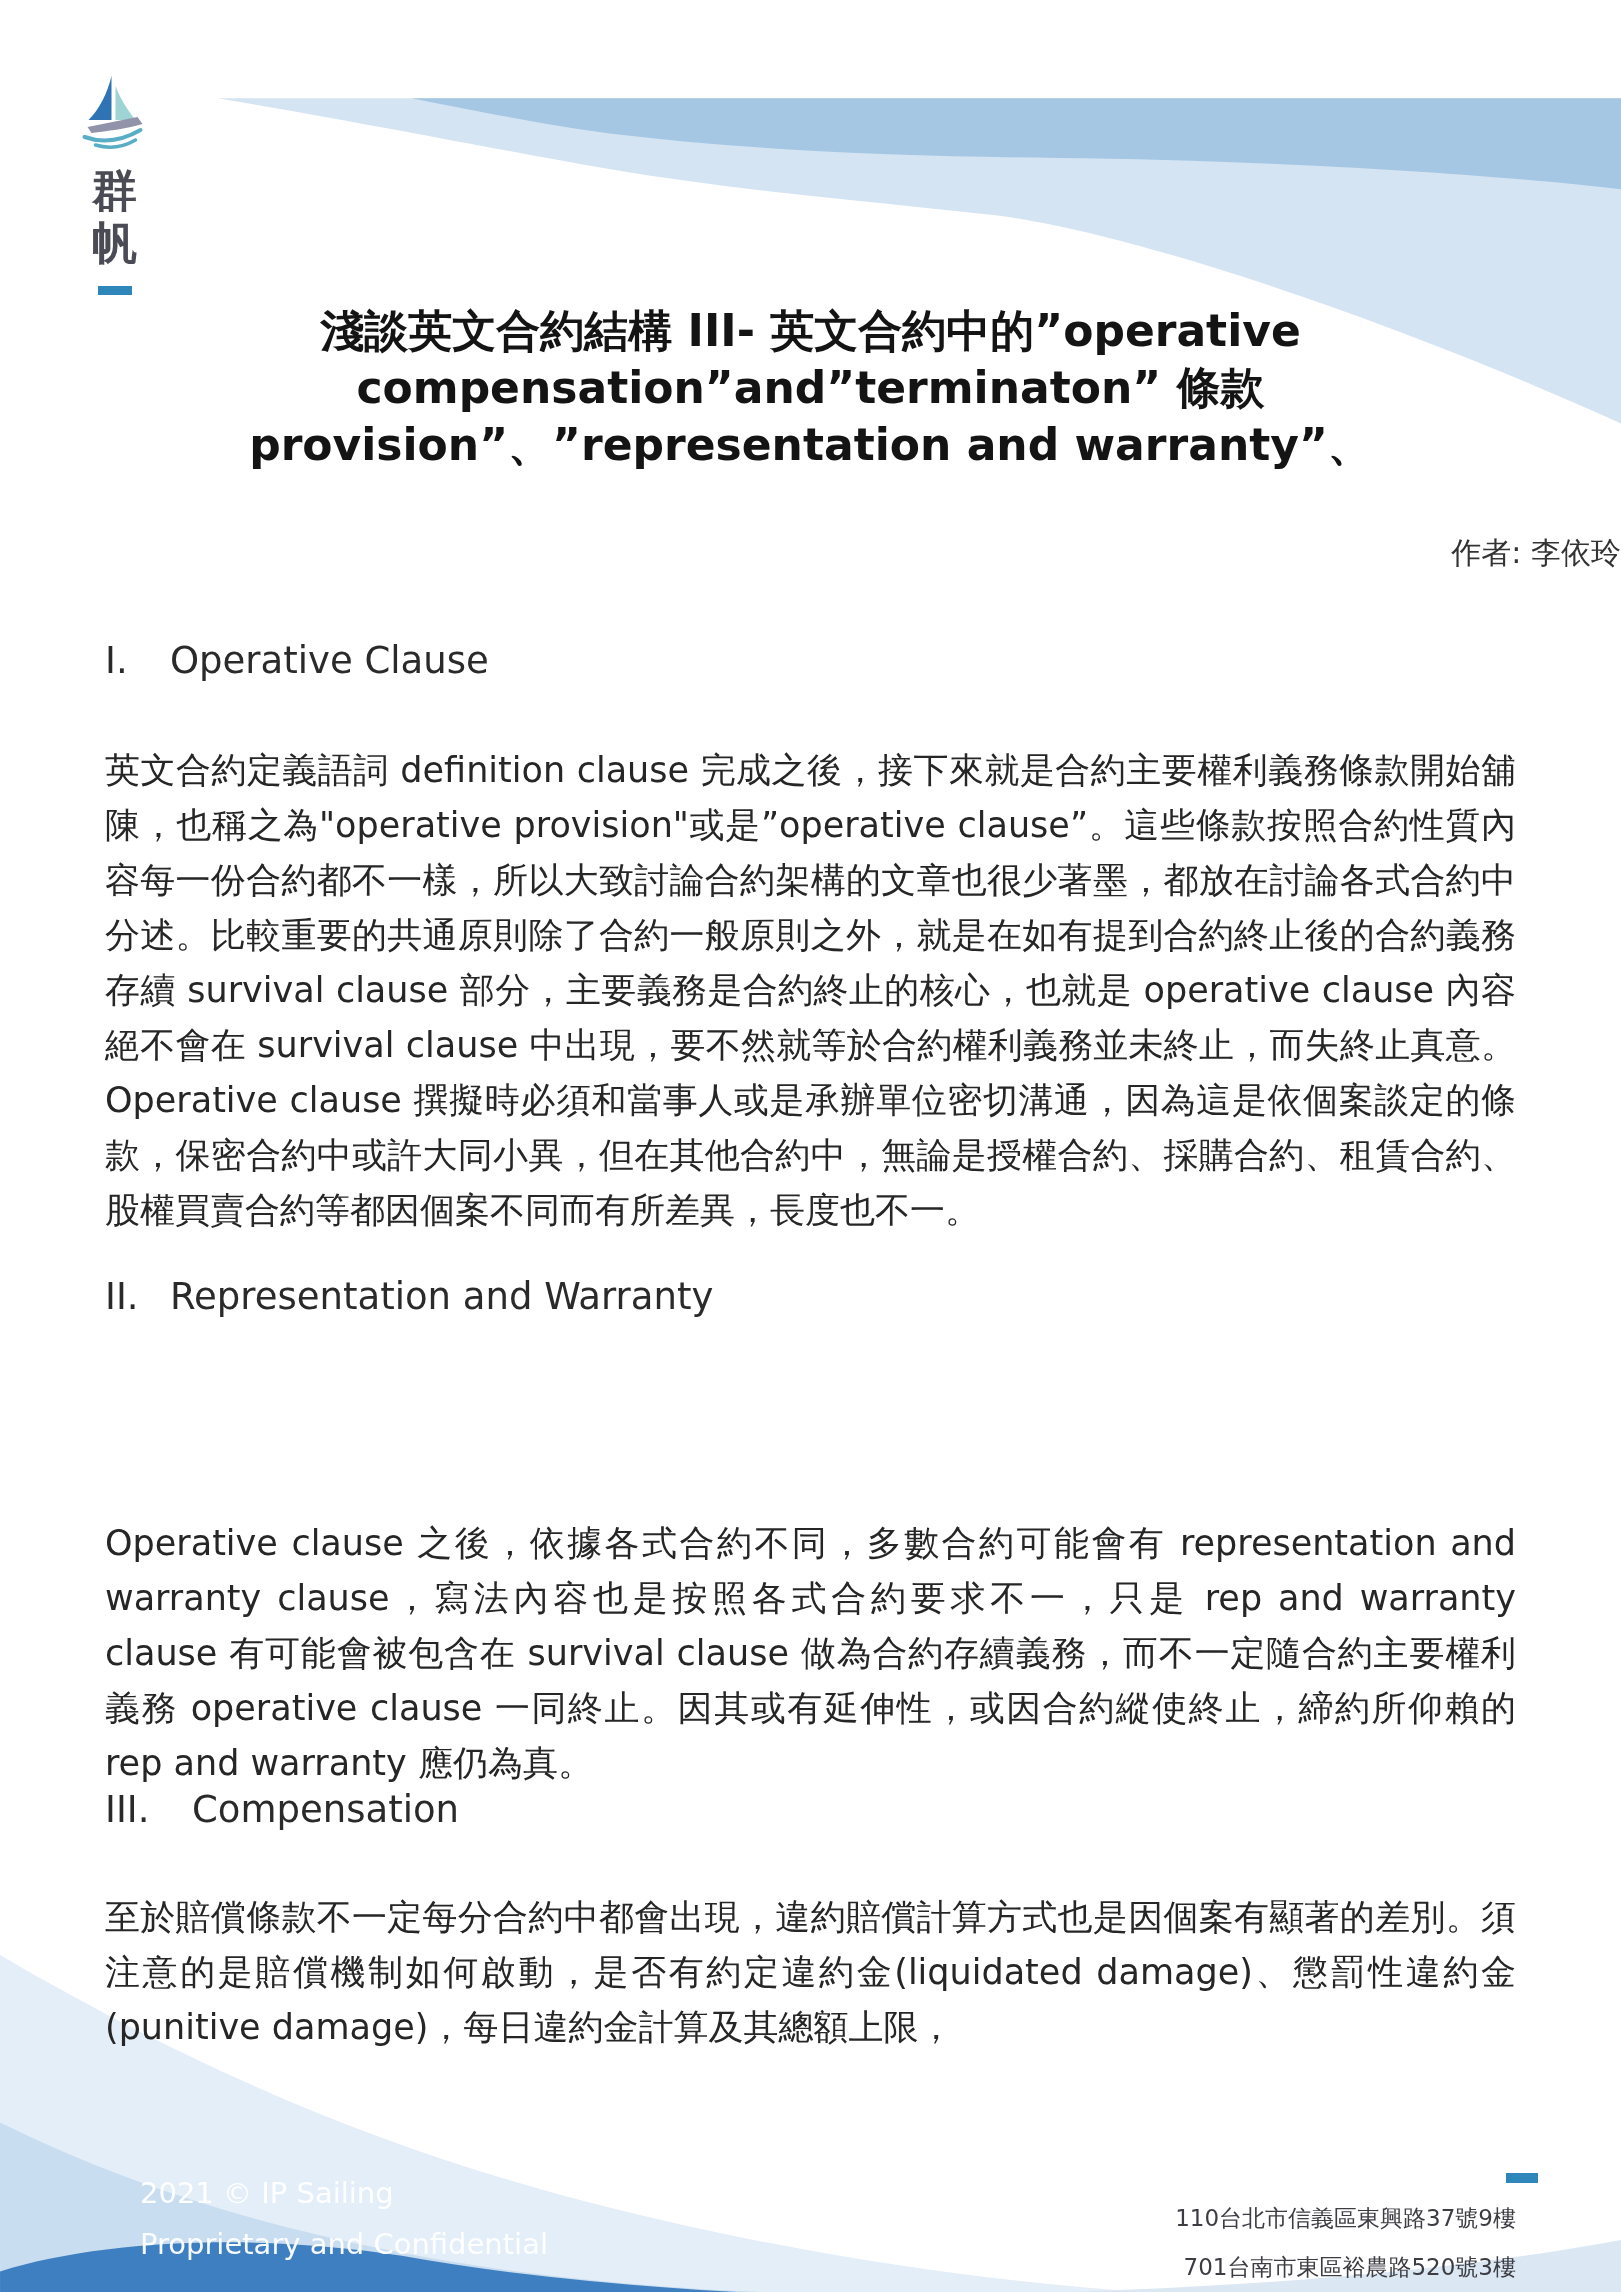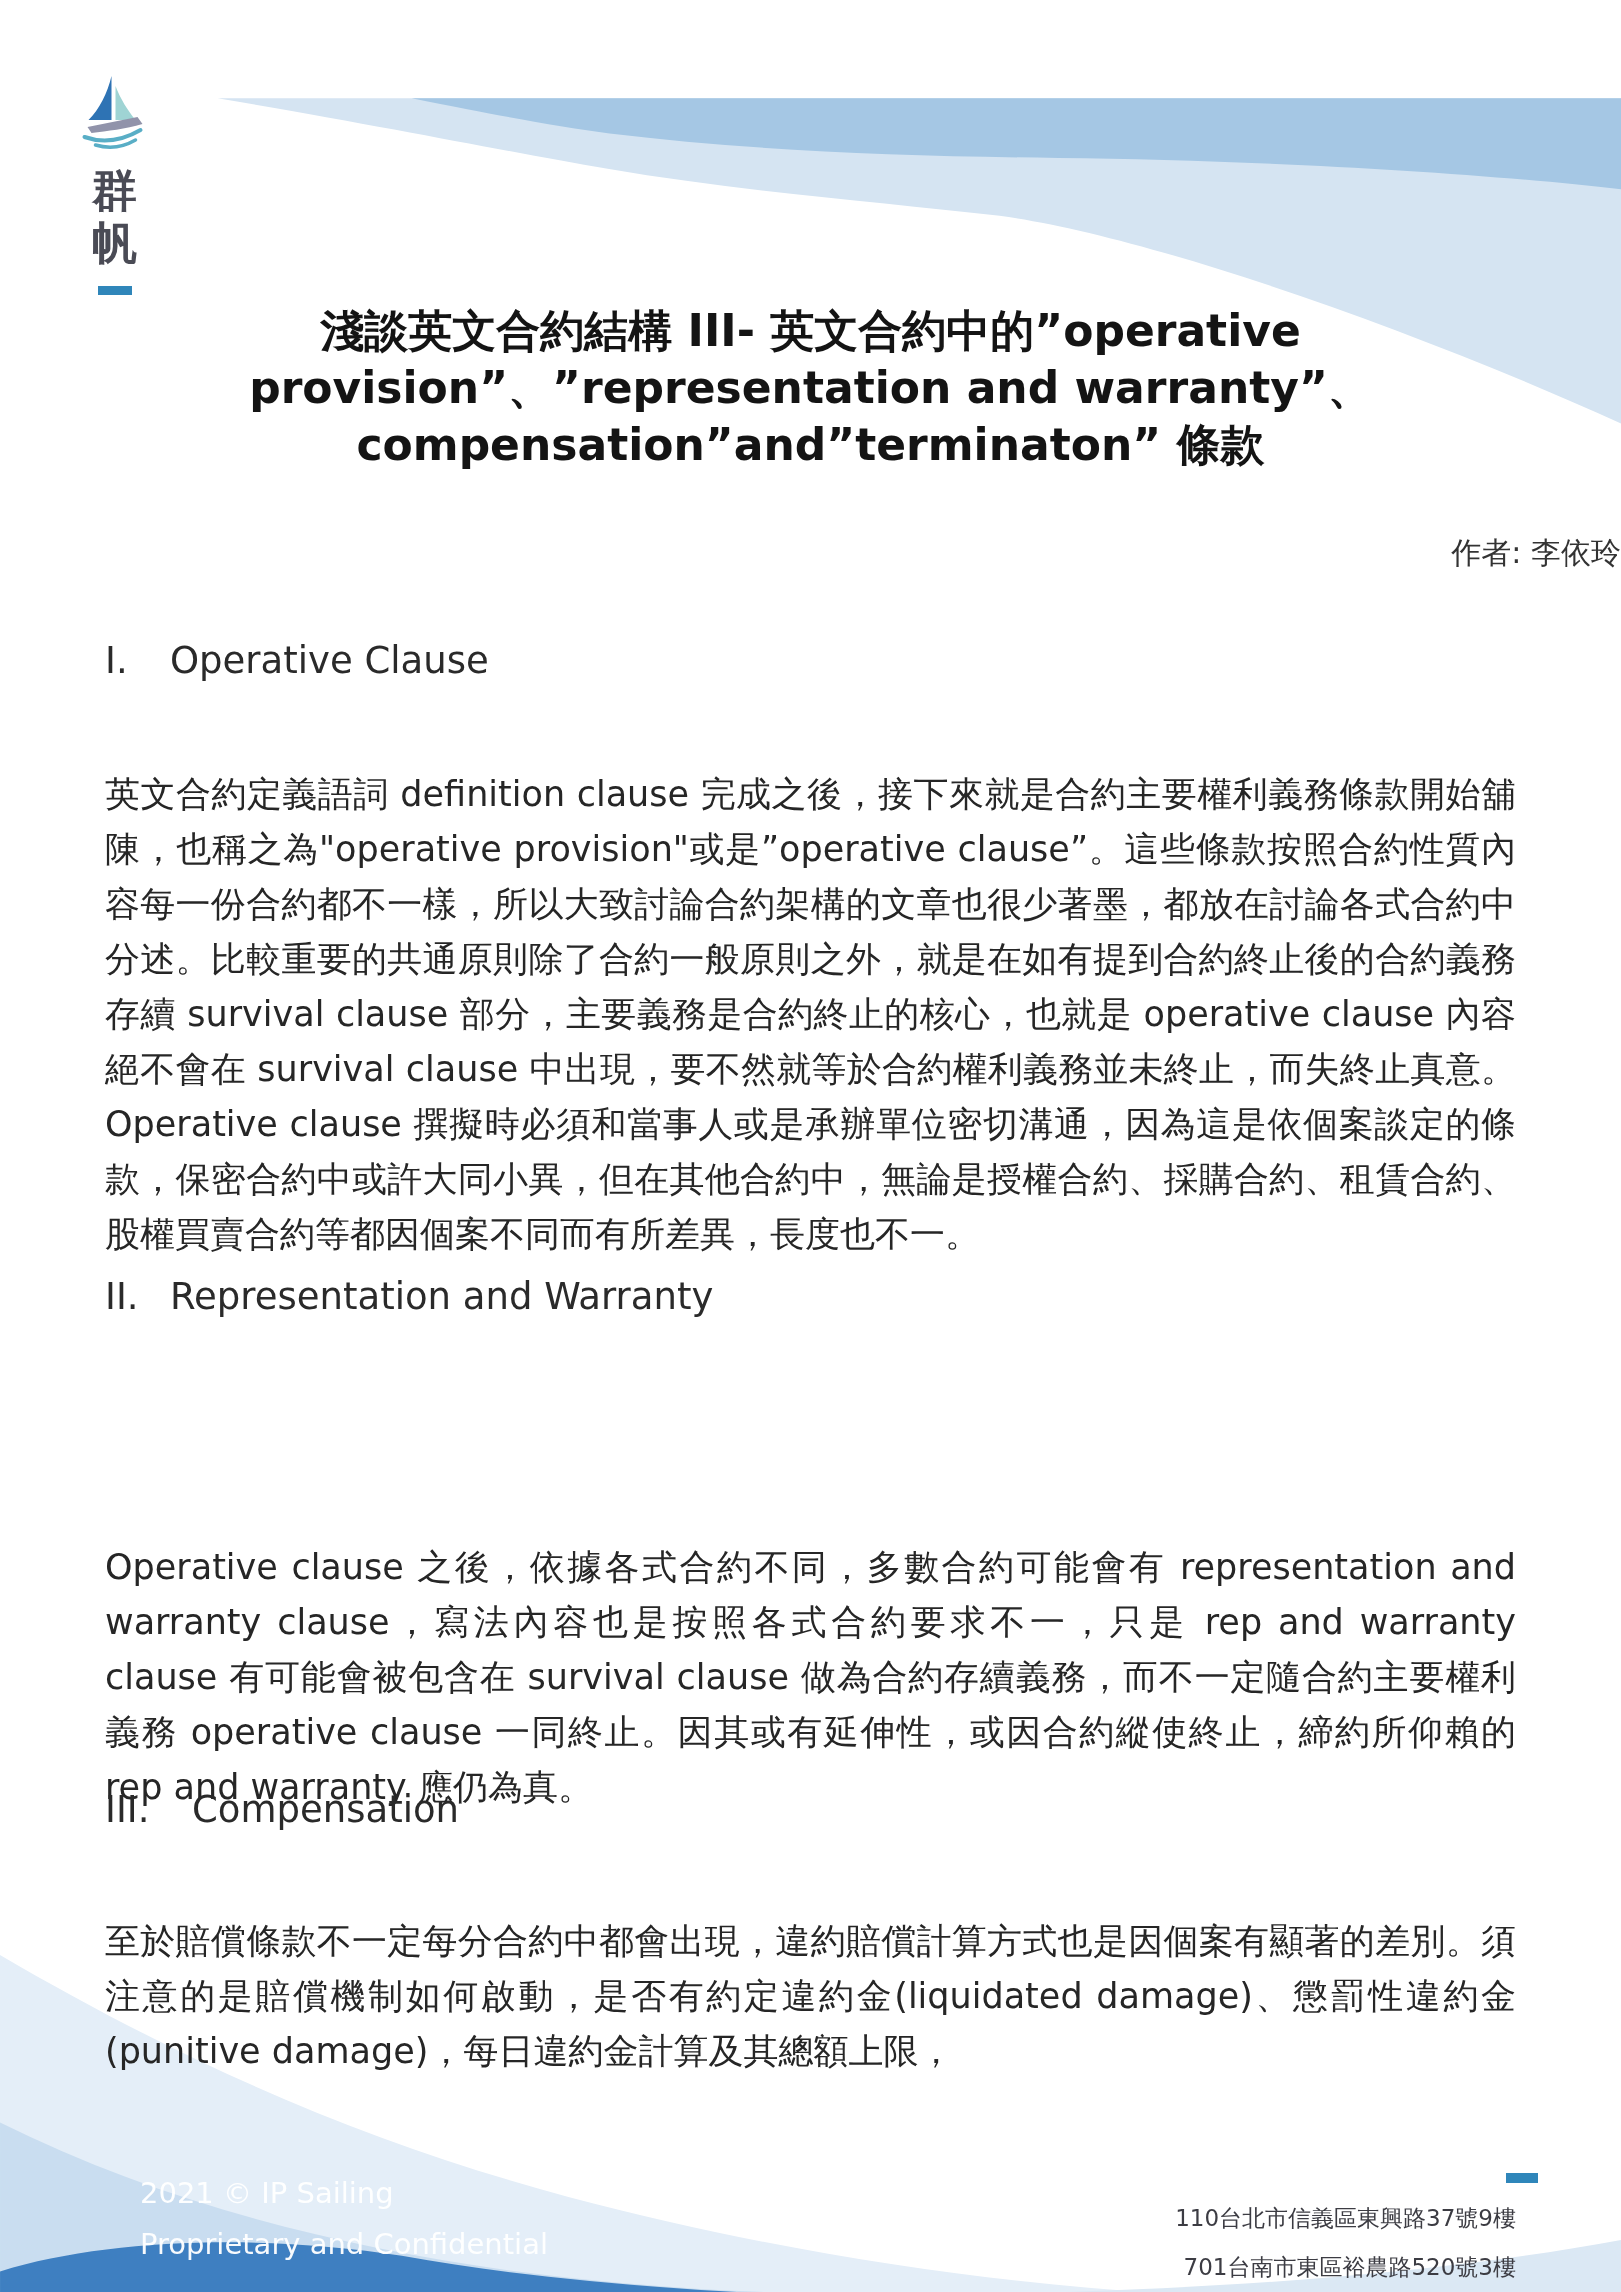--- a/index.html
+++ b/index.html
@@ -33,21 +33,21 @@
 
   
   .sec-heading{
     position:absolute;left:105px;width:1411px;
     font-size:37px;color:#2a2a2a;display:flex;
   }
   .sec-heading .num{display:inline-block;min-width:65px;}
   .sec-body{
     position:absolute;left:105px;width:1411px;
     font-size:35px;line-height:55px;color:#262626;
-    text-align:justify;text-justify:inter-ideograph;margin-top:24px;
+    text-align:justify;text-justify:inter-ideograph;
   }
   #sec1-h{top:639px;} #sec1-b{top:743px;}
   #sec2-h{top:1275px;} #sec2-b{top:1516px;}
   #sec3-h{top:1788px;gap:22px;} #sec3-b{top:1890px;}
 
   
   .footer-left{
     position:absolute;left:140px;top:2168px;z-index:3;
     color:rgba(255,255,255,.96);font-size:29px;line-height:51px;
   }
@@ -82,22 +82,22 @@
     <path d="M18,72 C32,76 46,74 58,67" stroke="#59aec6" stroke-width="3.5" fill="none" stroke-linecap="round"></path>
   </svg>
   <div class="brand-vert">
     <div>群</div>
     <div>帆</div>
   </div>
   <div class="brand-dash"></div>
 
   <div class="doc-title">
     <div>淺談英文合約結構 III- 英文合約中的”operative</div>
+    <div>compensation”and”terminaton” 條款</div>
     <div>provision”、”representation and warranty”、</div>
-    <div>compensation”and”terminaton” 條款</div>
   </div>
   <div class="author">作者: 李依玲</div>
 
   <div class="sec-heading" id="sec1-h">
     <span class="num">I.</span>
     <span>Operative Clause</span>
   </div>
   <div class="sec-body" id="sec1-b">英文合約定義語詞 definition clause 完成之後，接下來就是合約主要權利義務條款開始舖陳，也稱之為"operative provision"或是”operative clause”。這些條款按照合約性質內容每一份合約都不一樣，所以大致討論合約架構的文章也很少著墨，都放在討論各式合約中分述。比較重要的共通原則除了合約一般原則之外，就是在如有提到合約終止後的合約義務存續 survival clause 部分，主要義務是合約終止的核心，也就是 operative clause 內容絕不會在 survival clause 中出現，要不然就等於合約權利義務並未終止，而失終止真意。Operative clause 撰擬時必須和當事人或是承辦單位密切溝通，因為這是依個案談定的條款，保密合約中或許大同小異，但在其他合約中，無論是授權合約、採購合約、租賃合約、股權買賣合約等都因個案不同而有所差異，長度也不一。</div>
 
   <div class="sec-heading" id="sec2-h">

